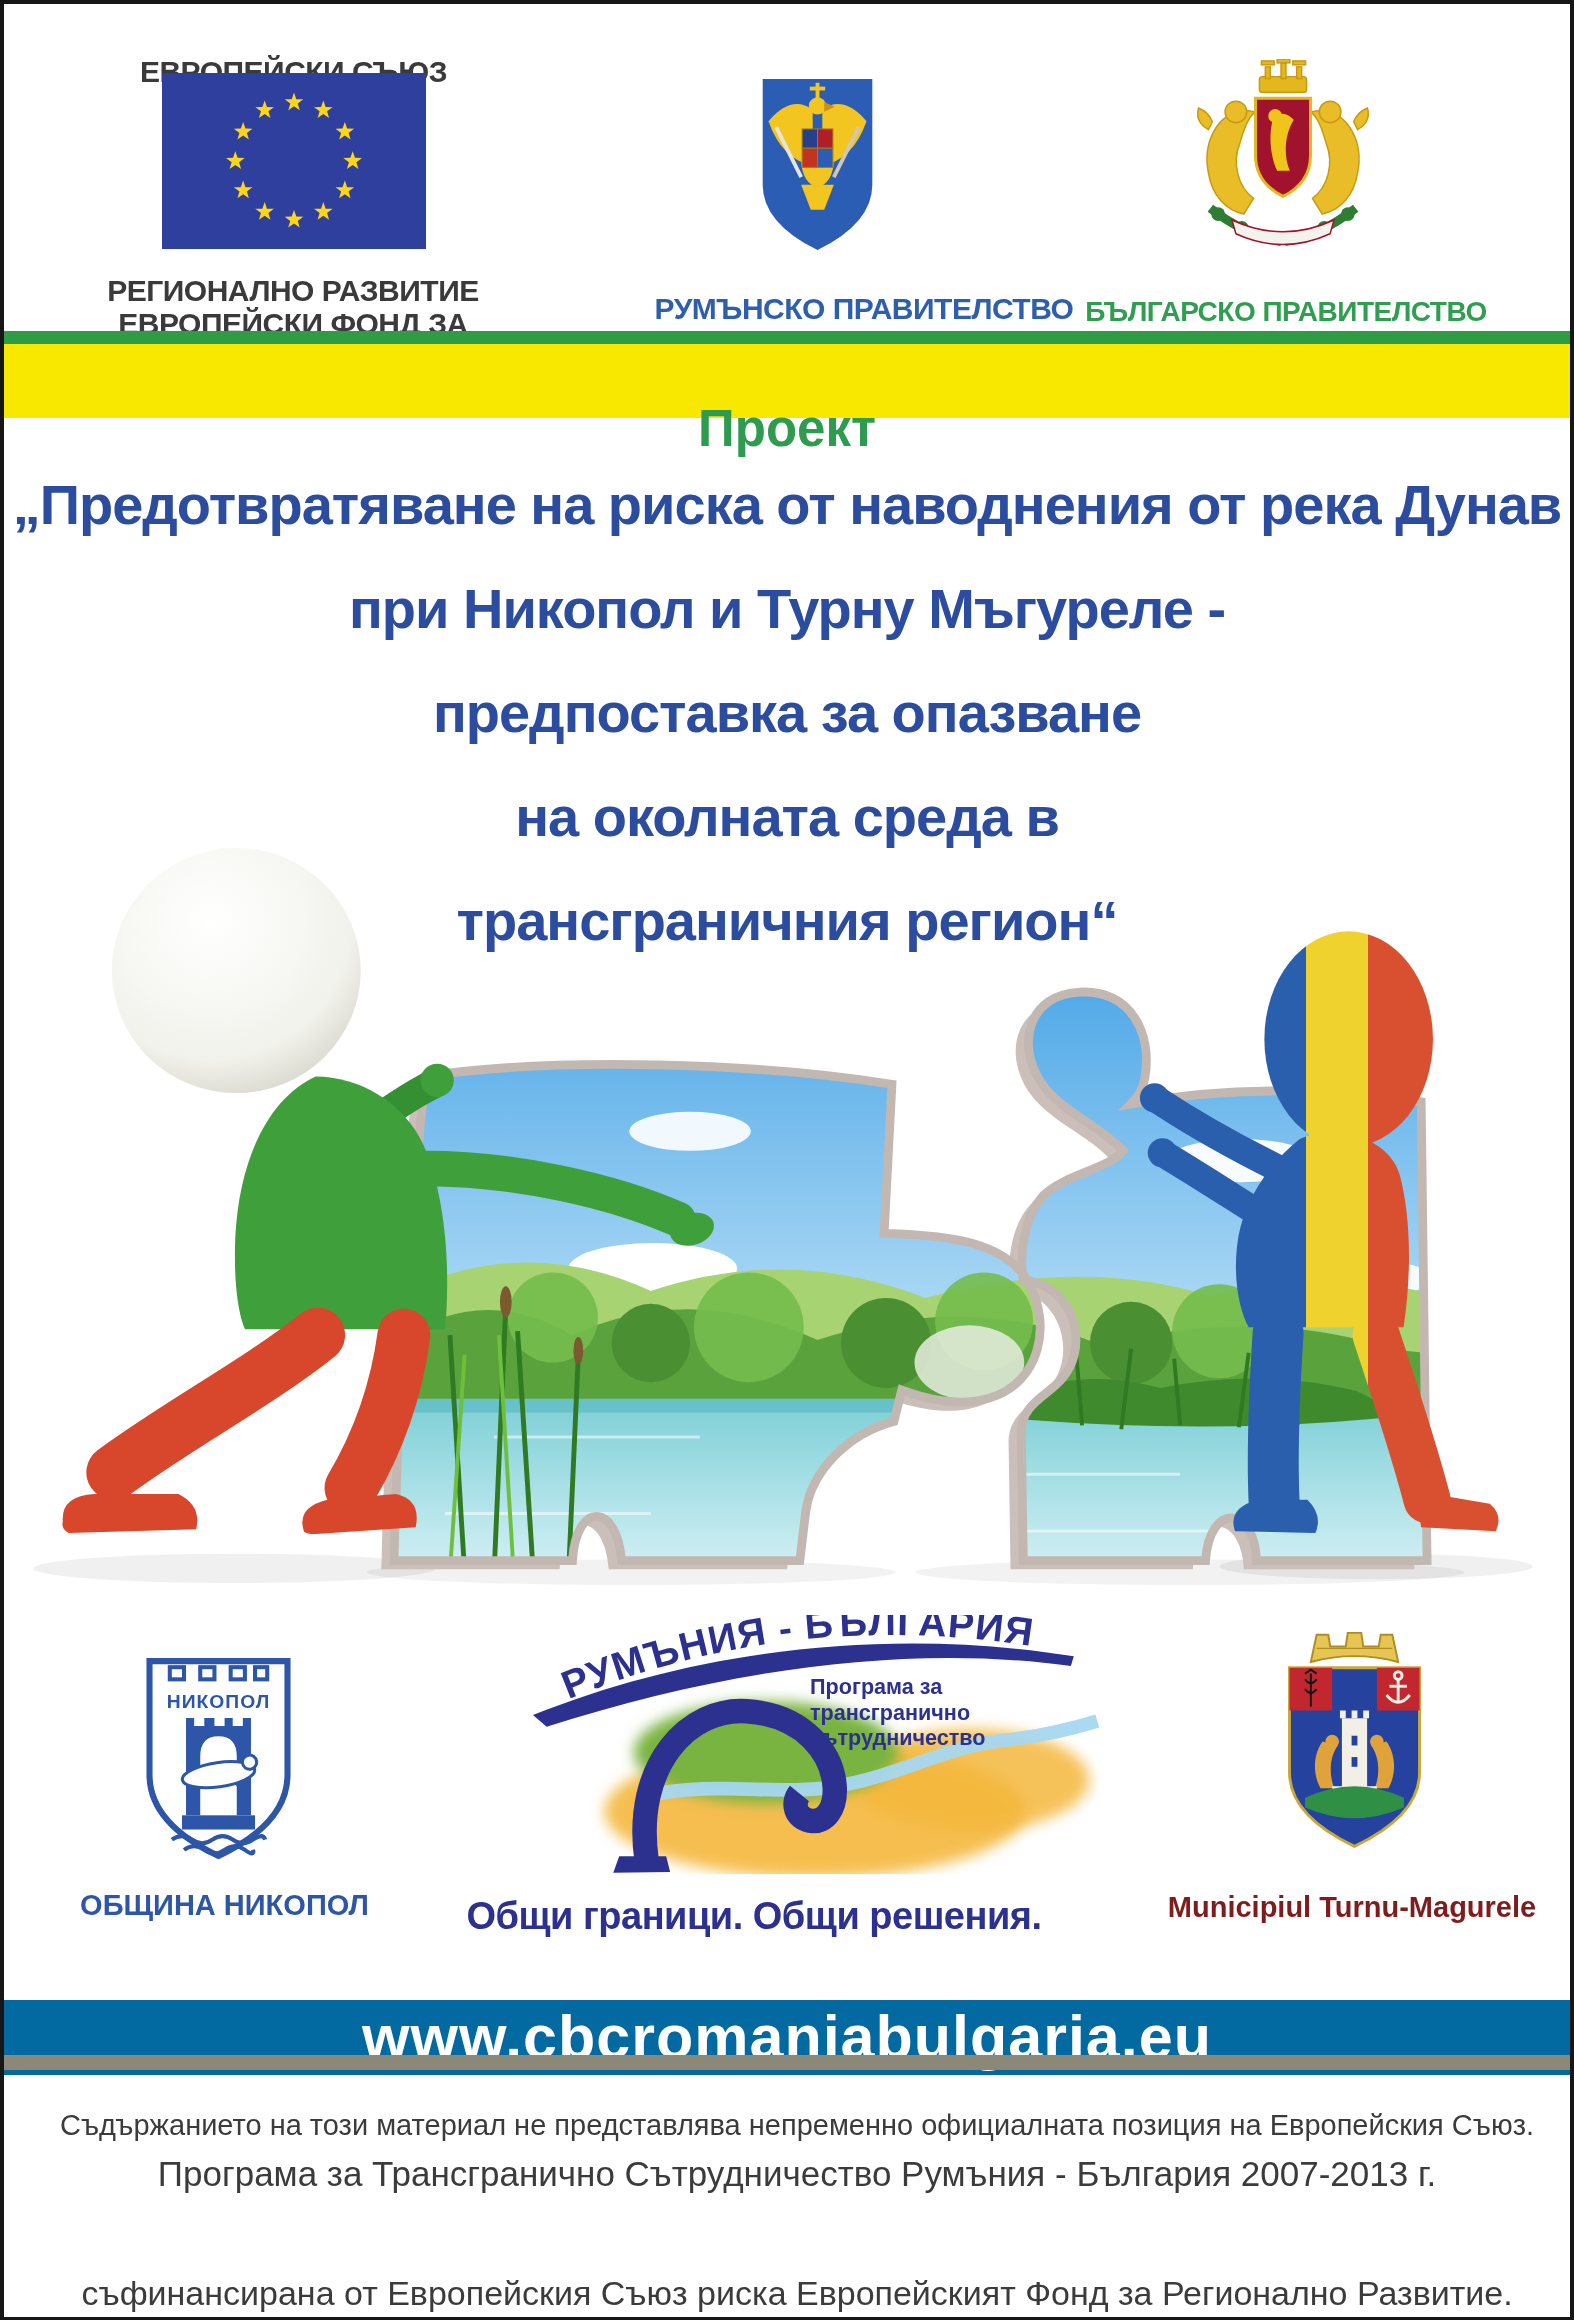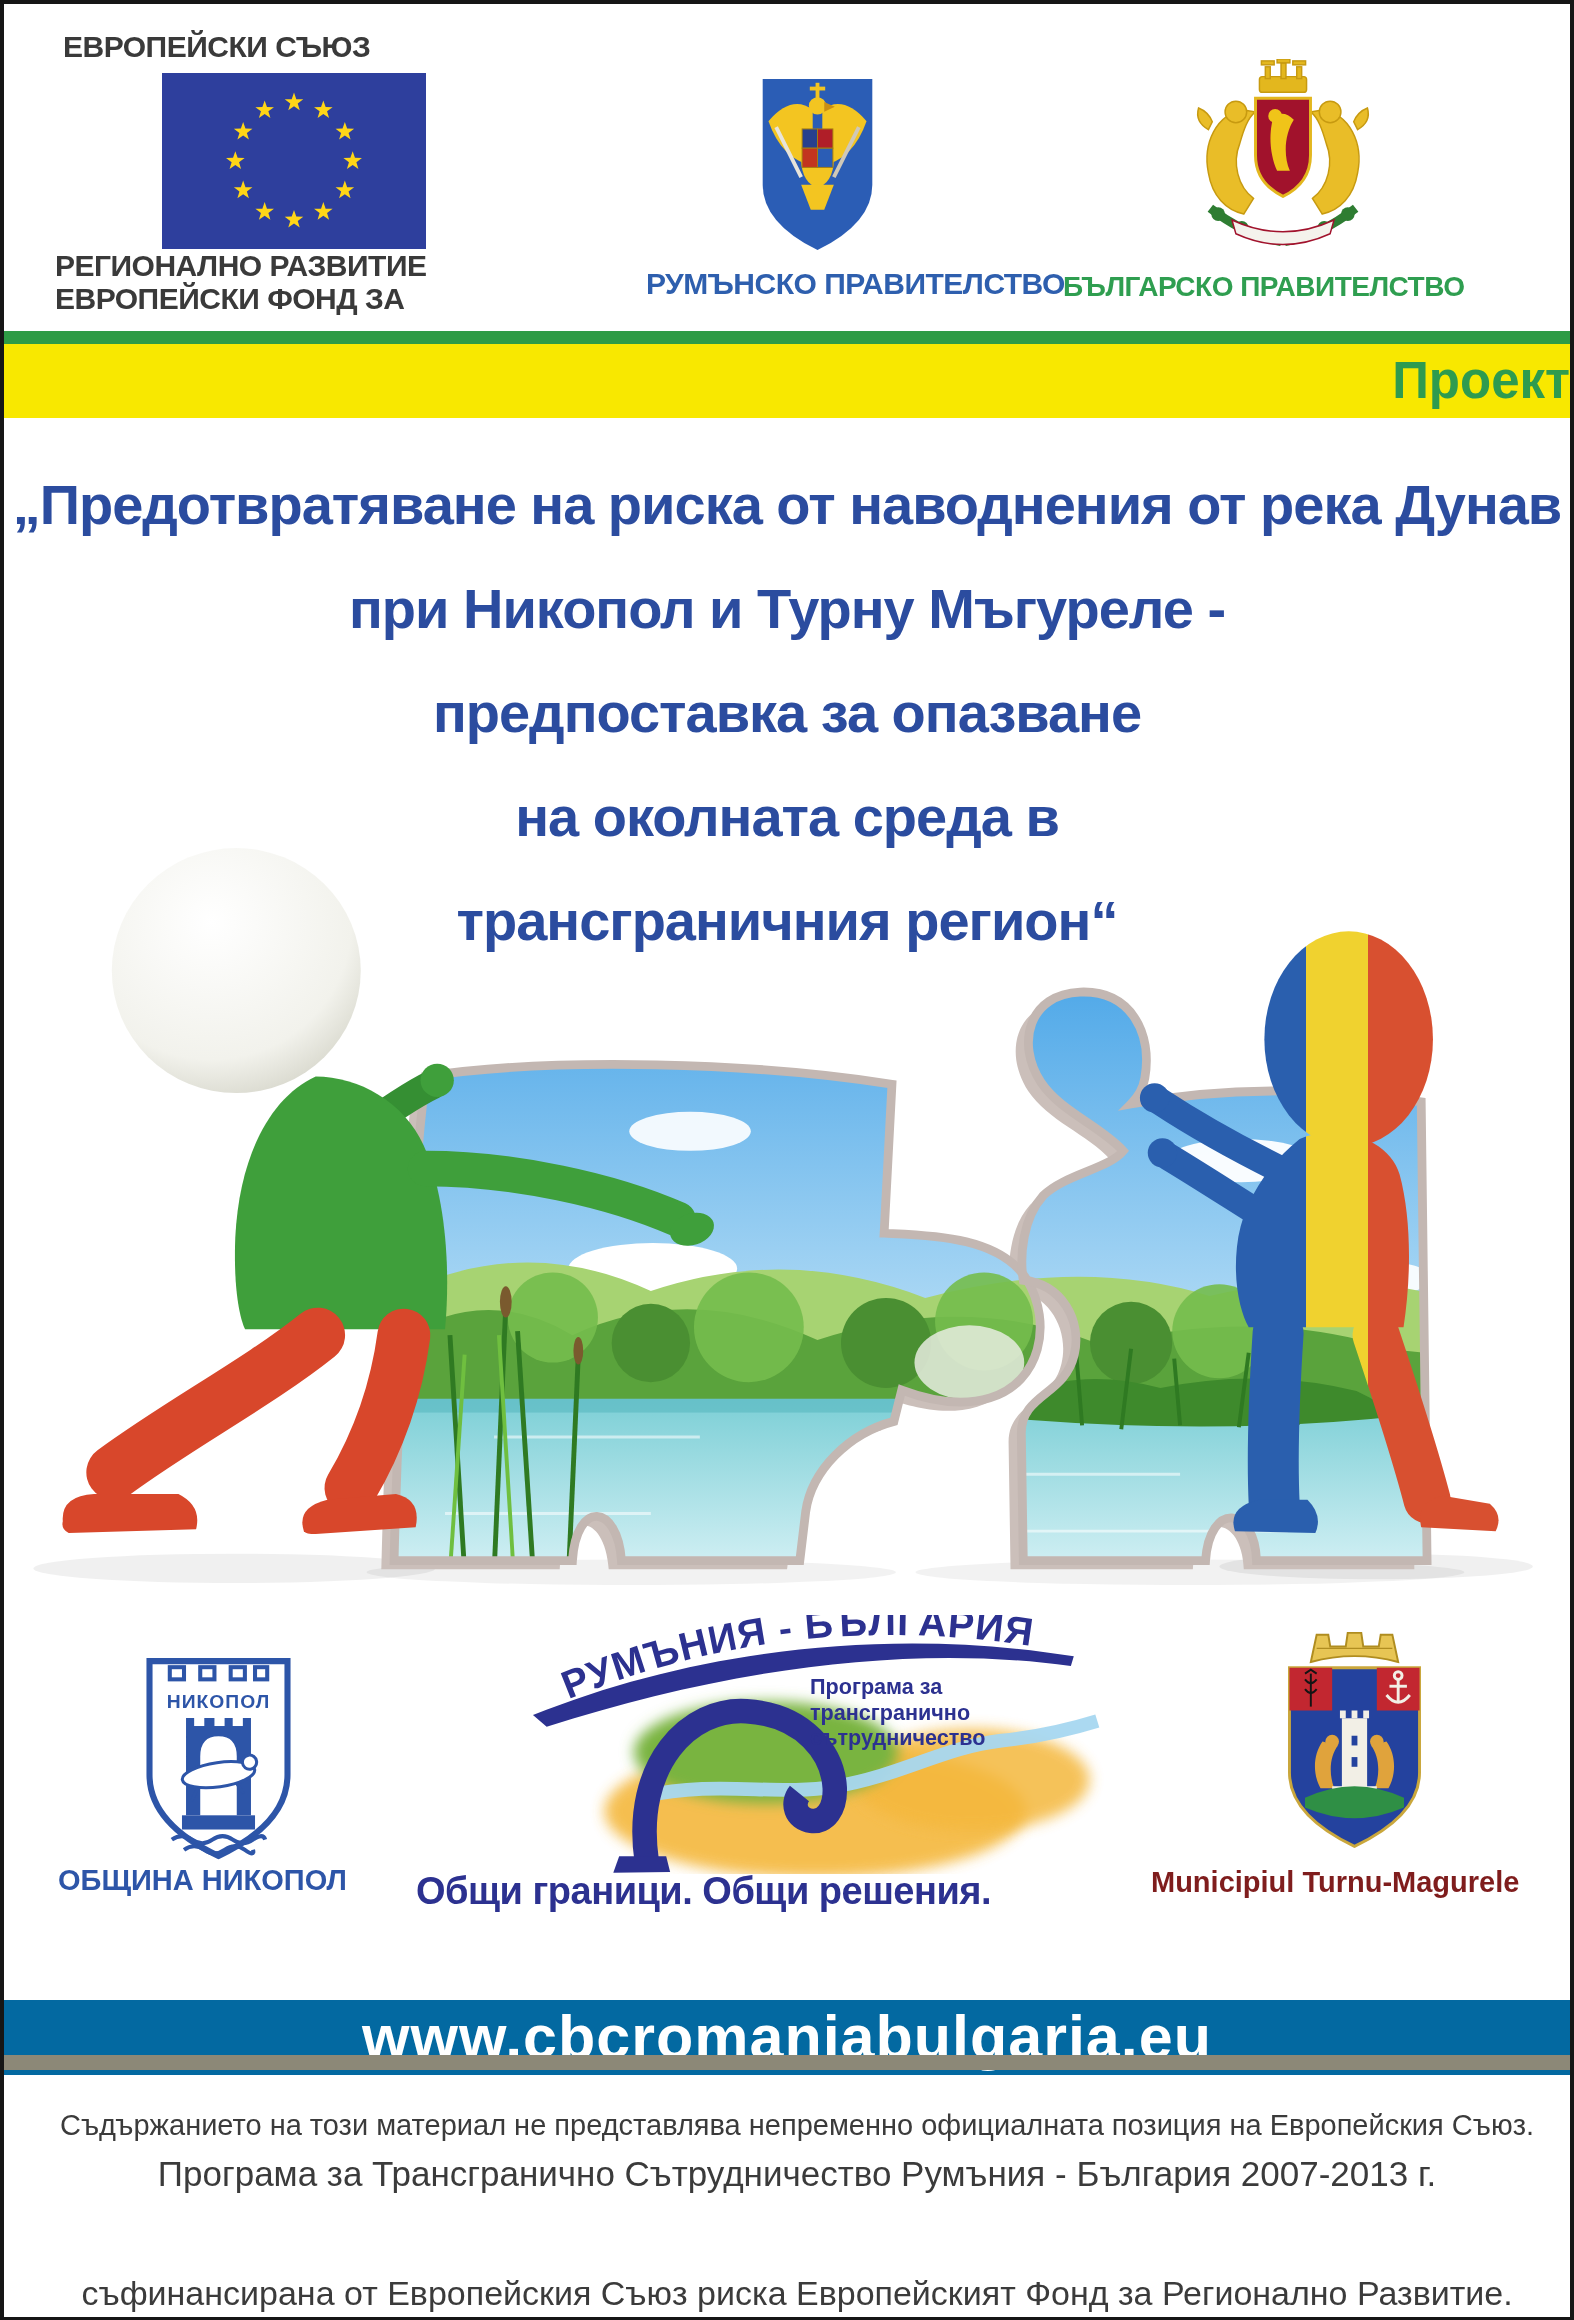--- a/index.html
+++ b/index.html
@@ -2,33 +2,33 @@
 <html><head>
 <meta charset="utf-8">
 <style>
   html,body{margin:0;padding:0;background:#ffffff;}
   #page{
     position:relative;width:1574px;height:2321px;background:#ffffff;
     border:4.9px solid #161616;box-sizing:border-box;overflow:hidden;
     font-family:"Liberation Sans", sans-serif;
   }
   .abs{position:absolute;}
-  .ctr{}
+  .ctr{text-align:center;margin-top:25px;}
   
   .eu-title{left:59px;top:25.5px;width:461px;font-size:30px;font-weight:700;color:#3a3a3a;letter-spacing:-0.5px;}
   .eu-flag{left:158px;top:69px;}
   .eu-sub{left:51px;top:245px;width:476px;font-size:30px;font-weight:700;color:#3a3a3a;line-height:33px;letter-spacing:-0.5px;}
   .ro-arms{left:751px;top:65px;}
   .ro-label{left:642px;top:263px;width:436px;font-size:30px;font-weight:700;color:#2e5fae;letter-spacing:-0.5px;}
   .bg-arms{left:1171px;top:55px;}
   .bg-label{left:1059px;top:267px;width:446px;font-size:28px;font-weight:700;color:#2f9e50;letter-spacing:-0.5px;}
   
   .green-strip{left:0;top:327px;width:100%;height:12.7px;background:#2e9b45;}
   .yellow-band{left:0;top:340px;width:100%;height:74px;background:#f8e800;}
-  .yellow-band .lbl{width:100%;line-height:74px;font-size:51px;font-weight:700;color:#2e9b4f;text-align:right;}
+  .yellow-band .lbl{width:100%;line-height:74px;font-size:51px;font-weight:700;color:#2e9b4f;text-align:center;margin-top:48px;}
   
   .title-block{left:0;top:449px;width:100%;color:#2b4c9f;font-size:56px;font-weight:700;line-height:104px;letter-spacing:-1px;text-align:center;}
   
   .illus{left:0;top:841px;}
   
   .nik-emblem{left:133px;top:1651px;}
   .nik-label{left:54px;top:1860px;width:333px;font-size:29px;font-weight:700;color:#2d55a8;}
   .prog-logo{left:478px;top:1611px;}
   .prog-desc{left:806px;top:1670px;width:235px;font-size:21.6px;font-weight:700;color:#2c3190;line-height:25.5px;}
   .slogan{left:412px;top:1866px;width:676px;font-size:38px;font-weight:700;color:#2c3190;letter-spacing:-0.5px;}

